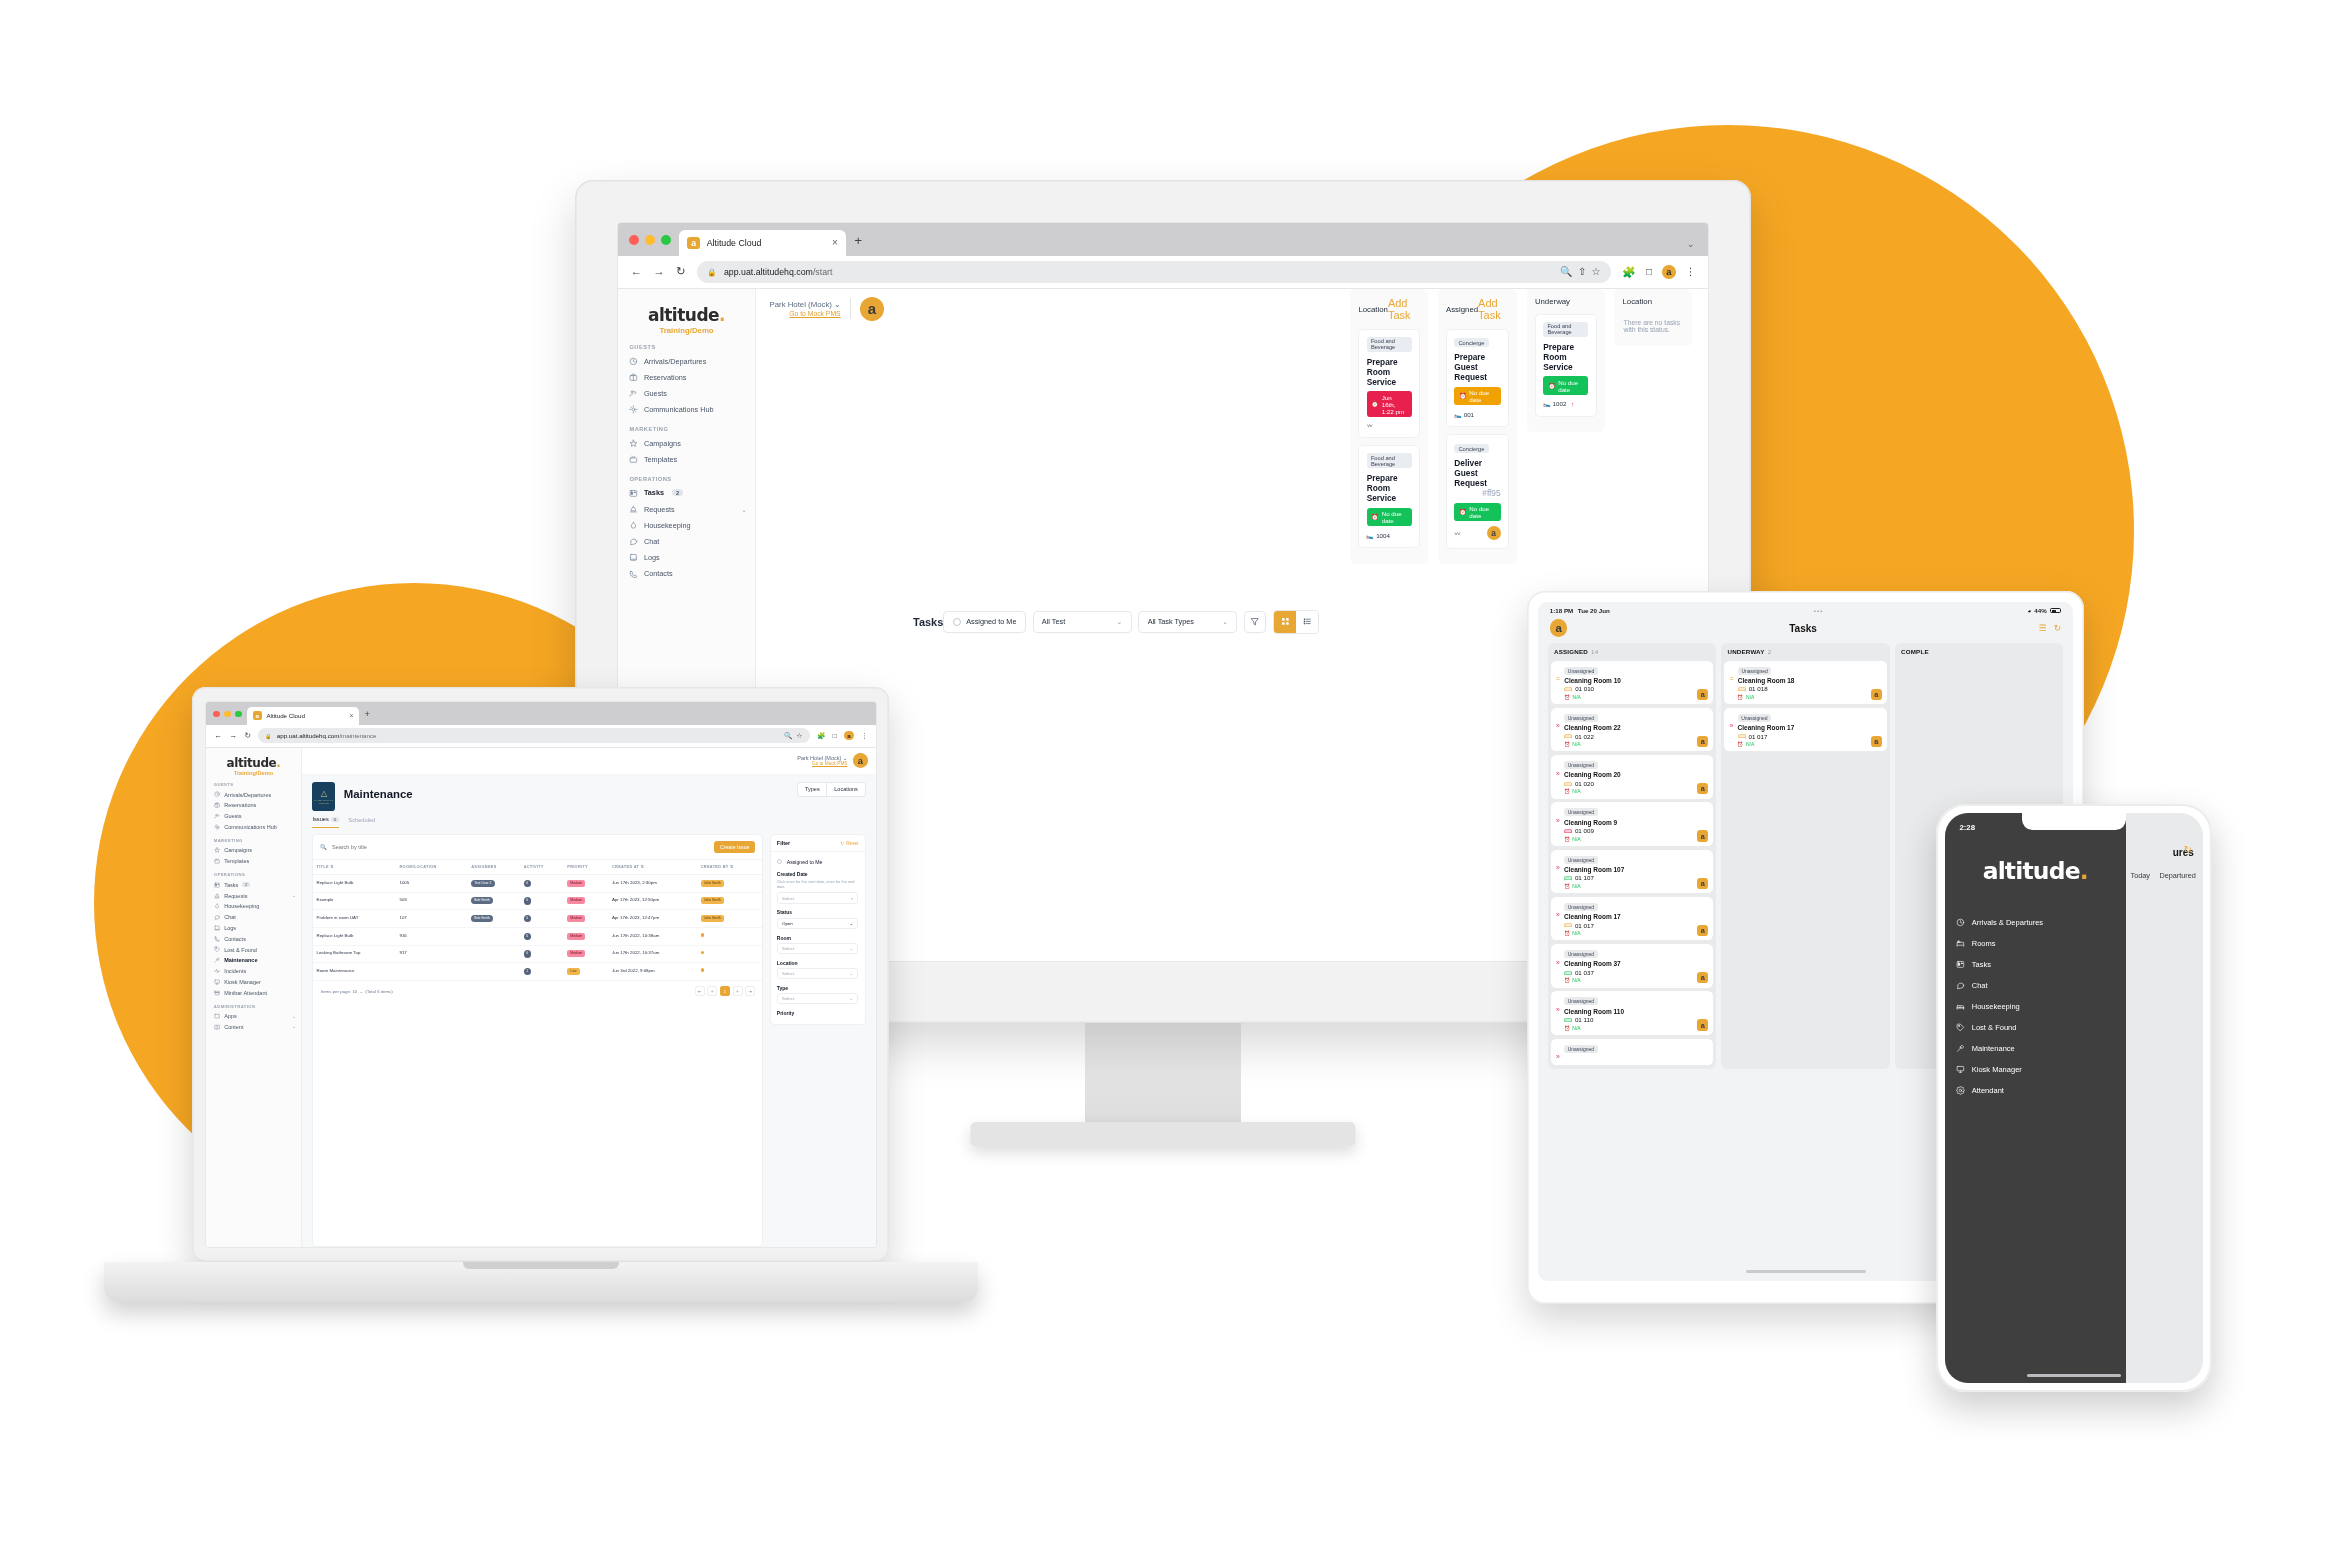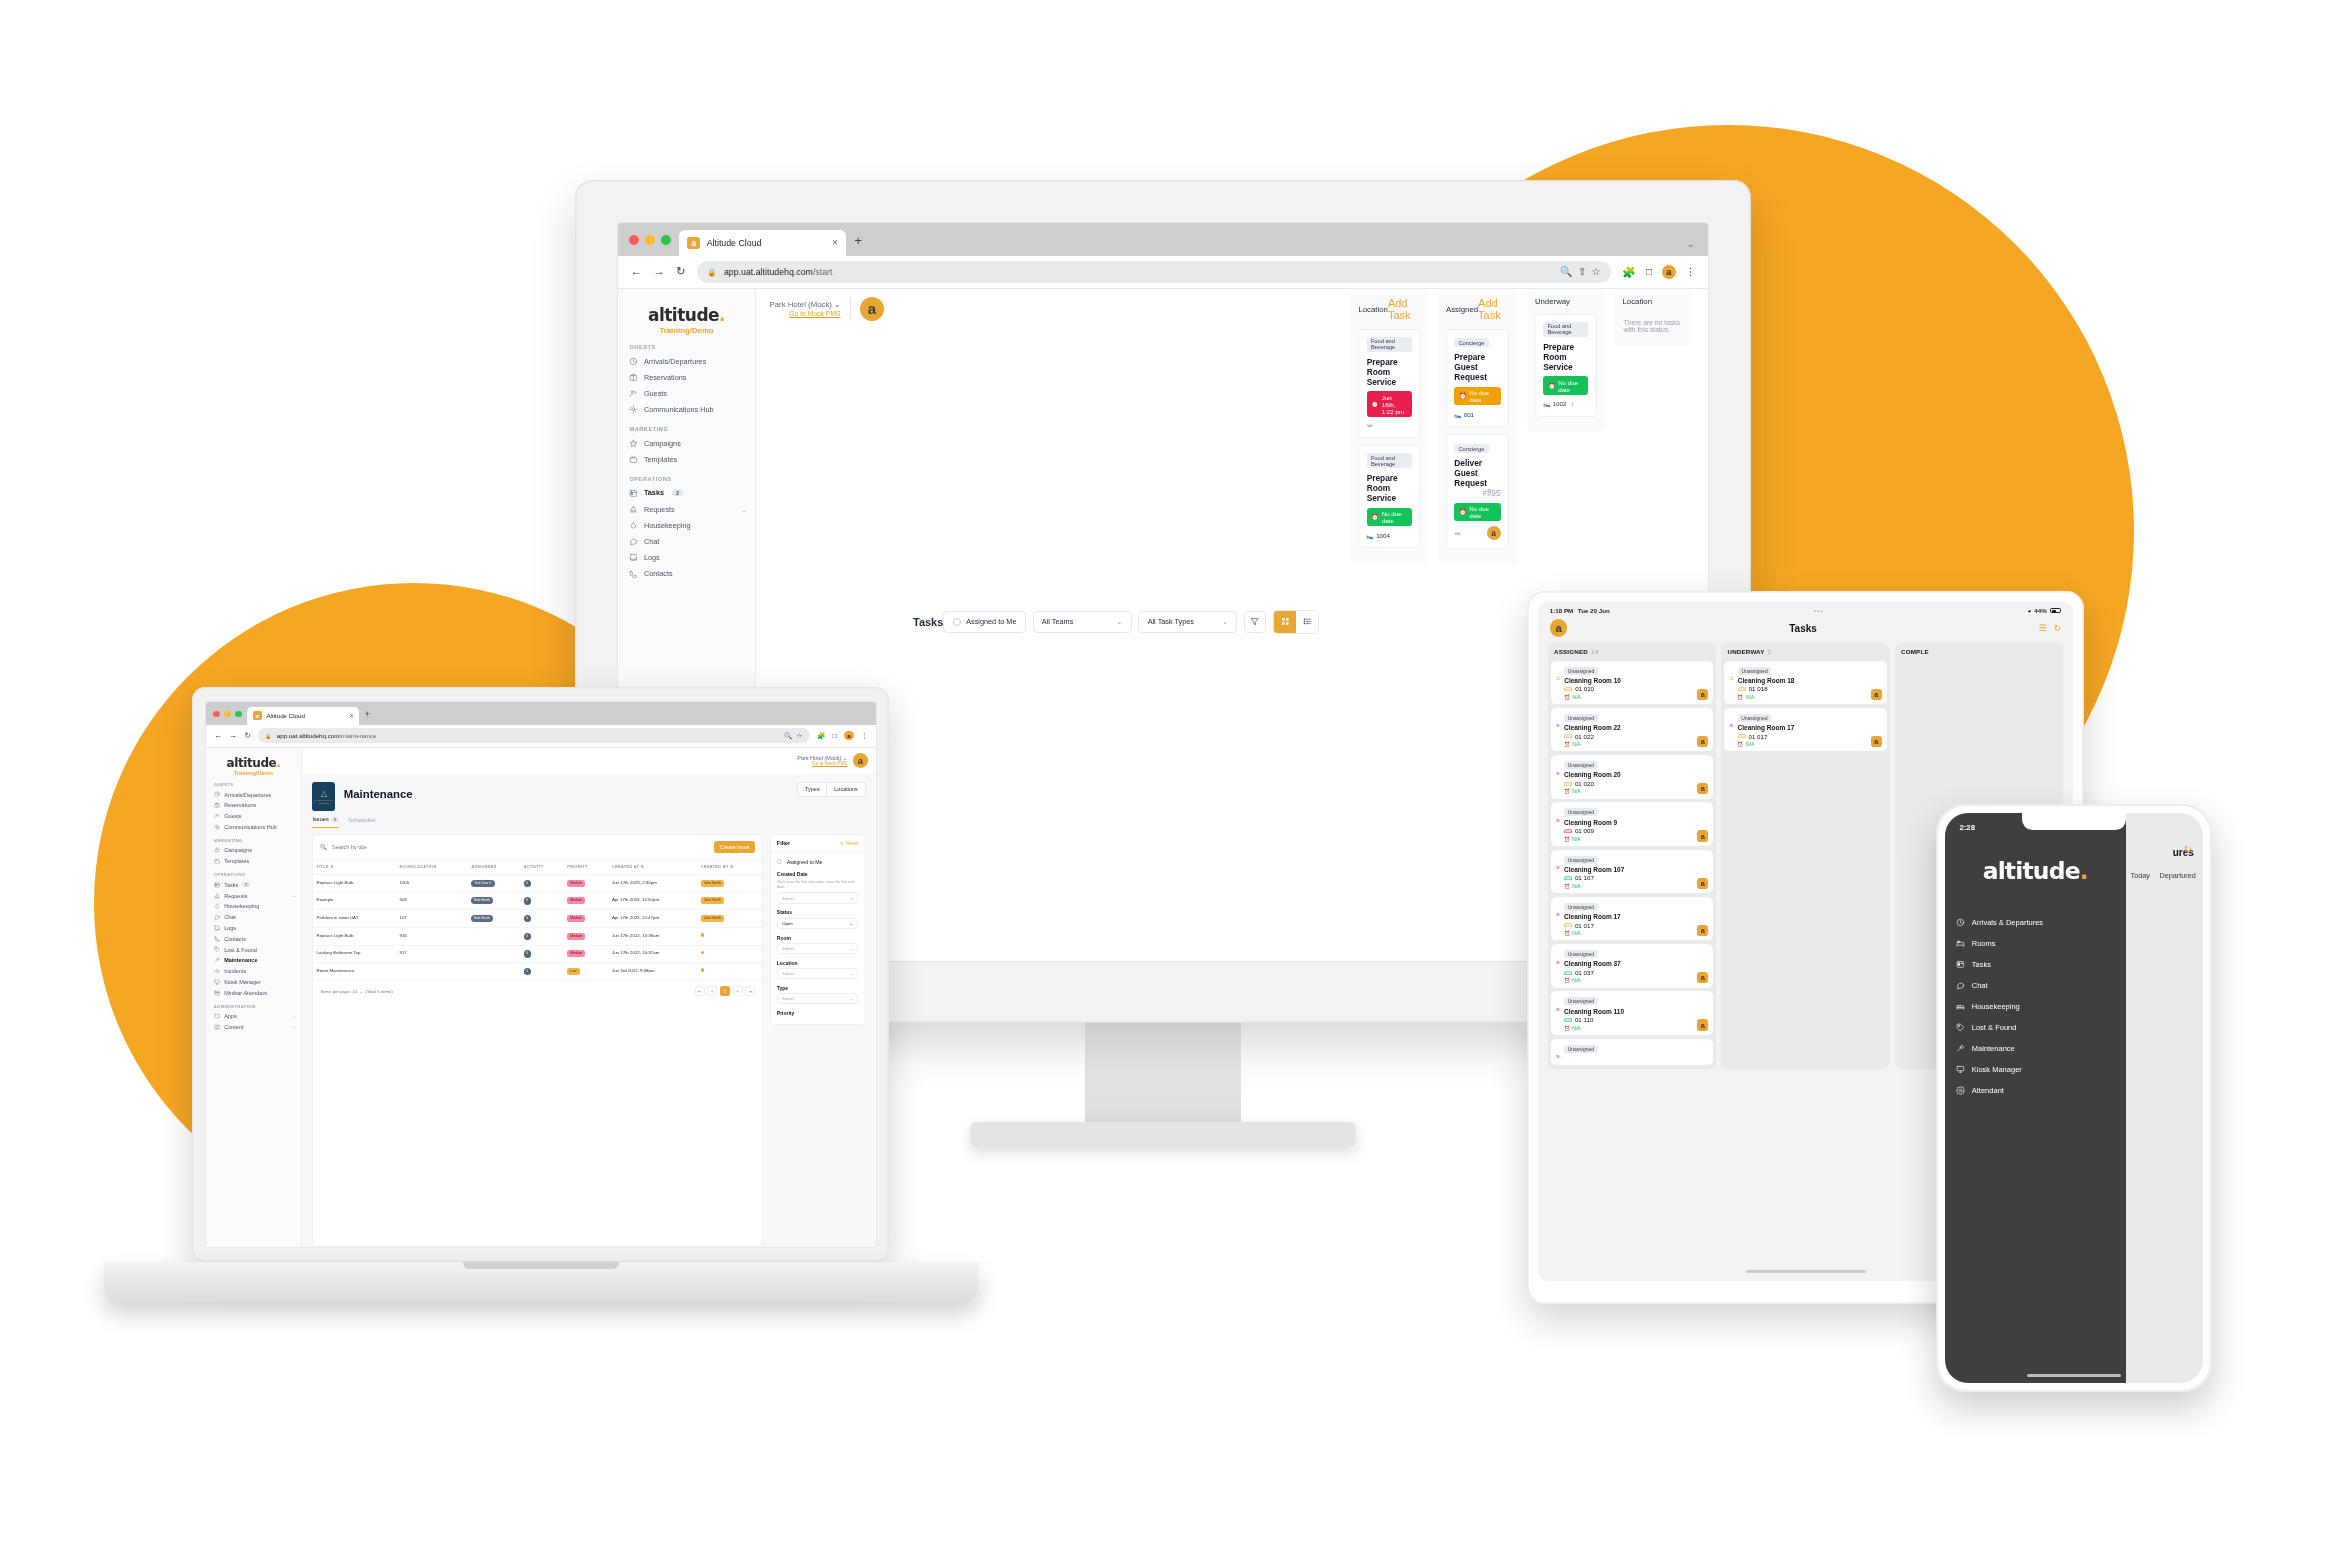--- a/index.html
+++ b/index.html
@@ -443,21 +443,21 @@
           </div>
 
           <div class="page-head">
             <div class="page-title">Tasks</div>
             <div class="toolbar">
               <div class="chip">
                 <span class="radio-o"></span>
                 <span>Assigned to Me</span>
               </div>
               <div class="chip sel">
-                <span>All Teams</span>
+                <span>All Test</span>
                 <span class="cv">⌄</span>
               </div>
               <div class="chip sel">
                 <span>All Task Types</span>
                 <span class="cv">⌄</span>
               </div>
               <div class="icon-btn">
                 <svg width="9.4" height="9.4" viewBox="0 0 24 24" fill="none" stroke="currentColor" stroke-width="1.8">
                     <polygon points="3,4 21,4 14,13 14,20 10,18 10,13"></polygon>
                   </svg>

